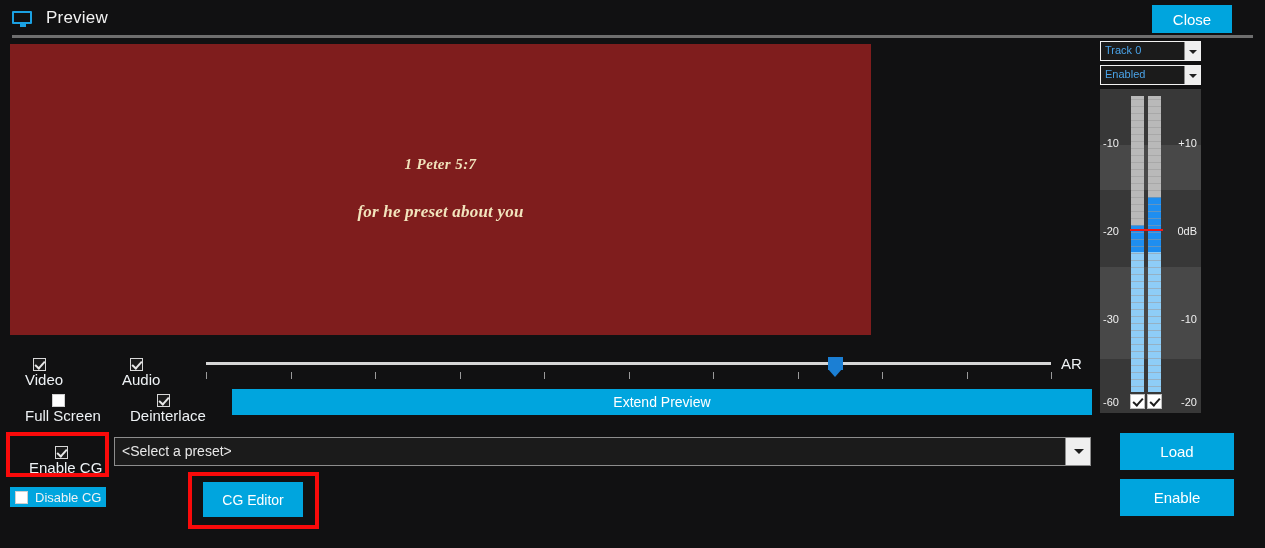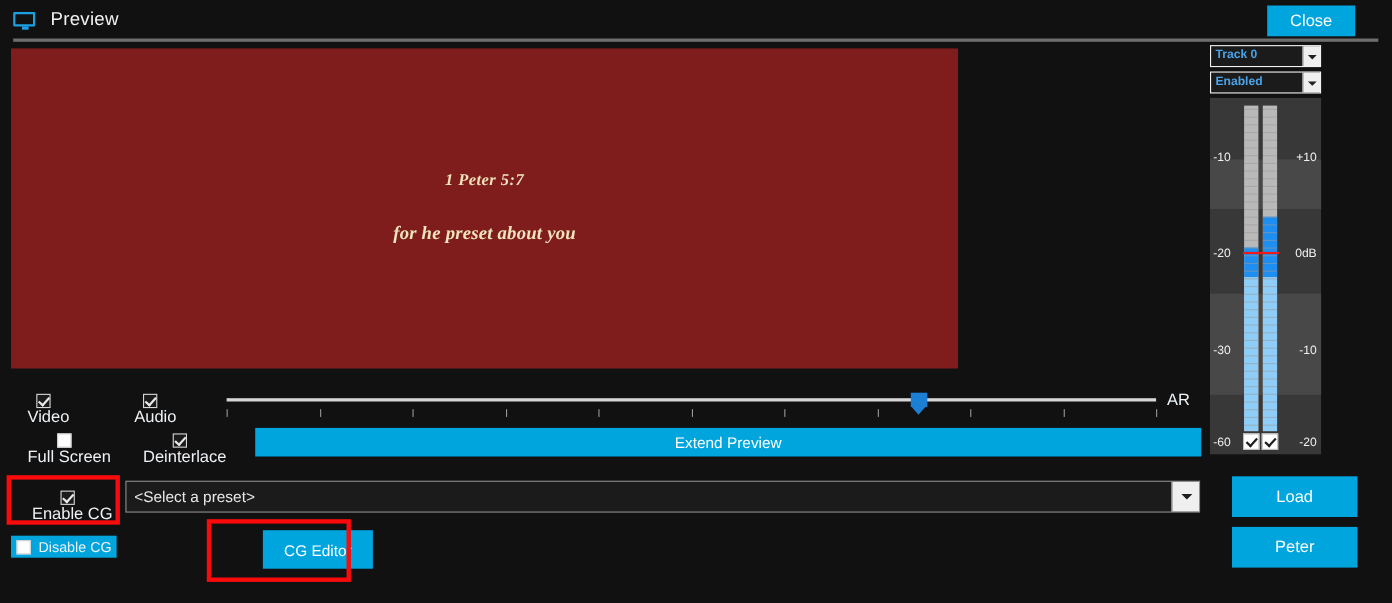--- a/index.html
+++ b/index.html
@@ -53,21 +53,21 @@
   .ticks i{position:absolute;top:0;width:1px;height:7px;background:#9a9a9a;}
   .ar-label{position:absolute;left:1061px;top:355px;font-size:15px;color:#eef2f5;}
 
   
   .extend-btn{position:absolute;left:232px;top:389px;width:860px;height:26px;background:#00a5de;
     color:#fff;font-size:14px;display:flex;align-items:center;justify-content:center;cursor:pointer;border:0;}
 
   
   .meterpanel{position:absolute;left:1100px;top:41px;width:101px;height:373px;}
   .combo{position:relative;width:101px;height:20px;background:#1b1b1b;border:1px solid #f2f2f2;box-sizing:border-box;margin-bottom:4px;cursor:pointer;}
-  .combo .val{position:absolute;left:4px;top:2px;font-size:11px;color:#4aa3e8;font-weight:bold;}
+  .combo .val{position:absolute;left:4px;top:2px;font-size:11px;color:#4aa3e8;}
   .combo .btn{position:absolute;right:0;top:0;width:16px;height:18px;background:#efefef;border-left:1px solid #8c8c8c;box-sizing:border-box;}
   .combo .btn::after{content:"";position:absolute;left:4px;top:8px;width:0;height:0;
     border-left:4px solid transparent;border-right:4px solid transparent;border-top:4px solid #202020;}
   .meterbox{position:relative;width:101px;height:324px;background:#383838;margin-top:3px;}
   .mband{position:absolute;left:0;width:101px;height:32px;background:#484848;}
   .mlabel-l{position:absolute;left:3px;font-size:11px;color:#f0f0f0;}
   .mlabel-r{position:absolute;right:4px;font-size:11px;color:#f0f0f0;}
   .bar{position:absolute;top:7px;width:13px;height:296px;background:#b9b9b9;overflow:hidden;}
   .bar .fill{position:absolute;left:0;width:13px;background:#1e8ef0;}
   .bar .fill.low{background:#8ecdf7;}
@@ -81,21 +81,21 @@
   .preset{position:absolute;left:114px;top:437px;width:977px;height:29px;background:#1b1b1b;border:1px solid #8d8d8d;box-sizing:border-box;cursor:text;}
   .preset .txt{position:absolute;left:7px;top:5px;font-size:14px;color:#e8e8e8;}
   .preset .arrow{position:absolute;right:0;top:0;width:25px;height:27px;background:#efefef;border-left:1px solid #8d8d8d;box-sizing:border-box;}
   .preset .arrow::after{content:"";position:absolute;left:8px;top:11px;width:0;height:0;
     border-left:5px solid transparent;border-right:5px solid transparent;border-top:5px solid #1d1d1d;}
 
   .disable-cg{position:absolute;left:10px;top:487px;width:96px;height:20px;background:#00a5de;display:flex;align-items:center;padding-left:5px;box-sizing:border-box;}
   .disable-cg .cblabel{font-size:13px;margin-left:7px;}
 
   .cg-editor-btn{position:absolute;left:203px;top:482px;width:100px;height:35px;background:#00a5de;color:#fff;
-    font-size:14px;display:flex;align-items:center;justify-content:center;cursor:pointer;border:0;margin-left:36px;}
+    font-size:14px;display:flex;align-items:center;justify-content:center;cursor:pointer;border:0;}
 
   .load-btn{position:absolute;left:1120px;top:433px;width:114px;height:37px;background:#00a5de;color:#fff;
     font-size:15px;display:flex;align-items:center;justify-content:center;cursor:pointer;border:0;}
   .delete-btn{position:absolute;left:1120px;top:479px;width:114px;height:37px;background:#00a5de;color:#fff;
     font-size:15px;display:flex;align-items:center;justify-content:center;cursor:pointer;border:0;}
 
   
   .hl{position:absolute;border:4px solid #fa0a0a;box-sizing:border-box;pointer-events:none;}
   .hl-enable{left:6px;top:432px;width:103px;height:45px;}
   .hl-editor{left:188px;top:472px;width:131px;height:57px;}
@@ -293,18 +293,18 @@
     <span class="arrow"></span>
   </div>
 
   <div class="disable-cg">
     <span class="cbox"></span>
     <span class="cblabel">Disable CG</span>
   </div>
 
   <div class="cg-editor-btn">CG Editor</div>
   <div class="load-btn">Load</div>
-  <div class="delete-btn">Peter</div>
+  <div class="delete-btn">Enable</div>
 
   <div class="hl hl-enable"></div>
   <div class="hl hl-editor"></div>
 
 </div>
 
 </body></html>

